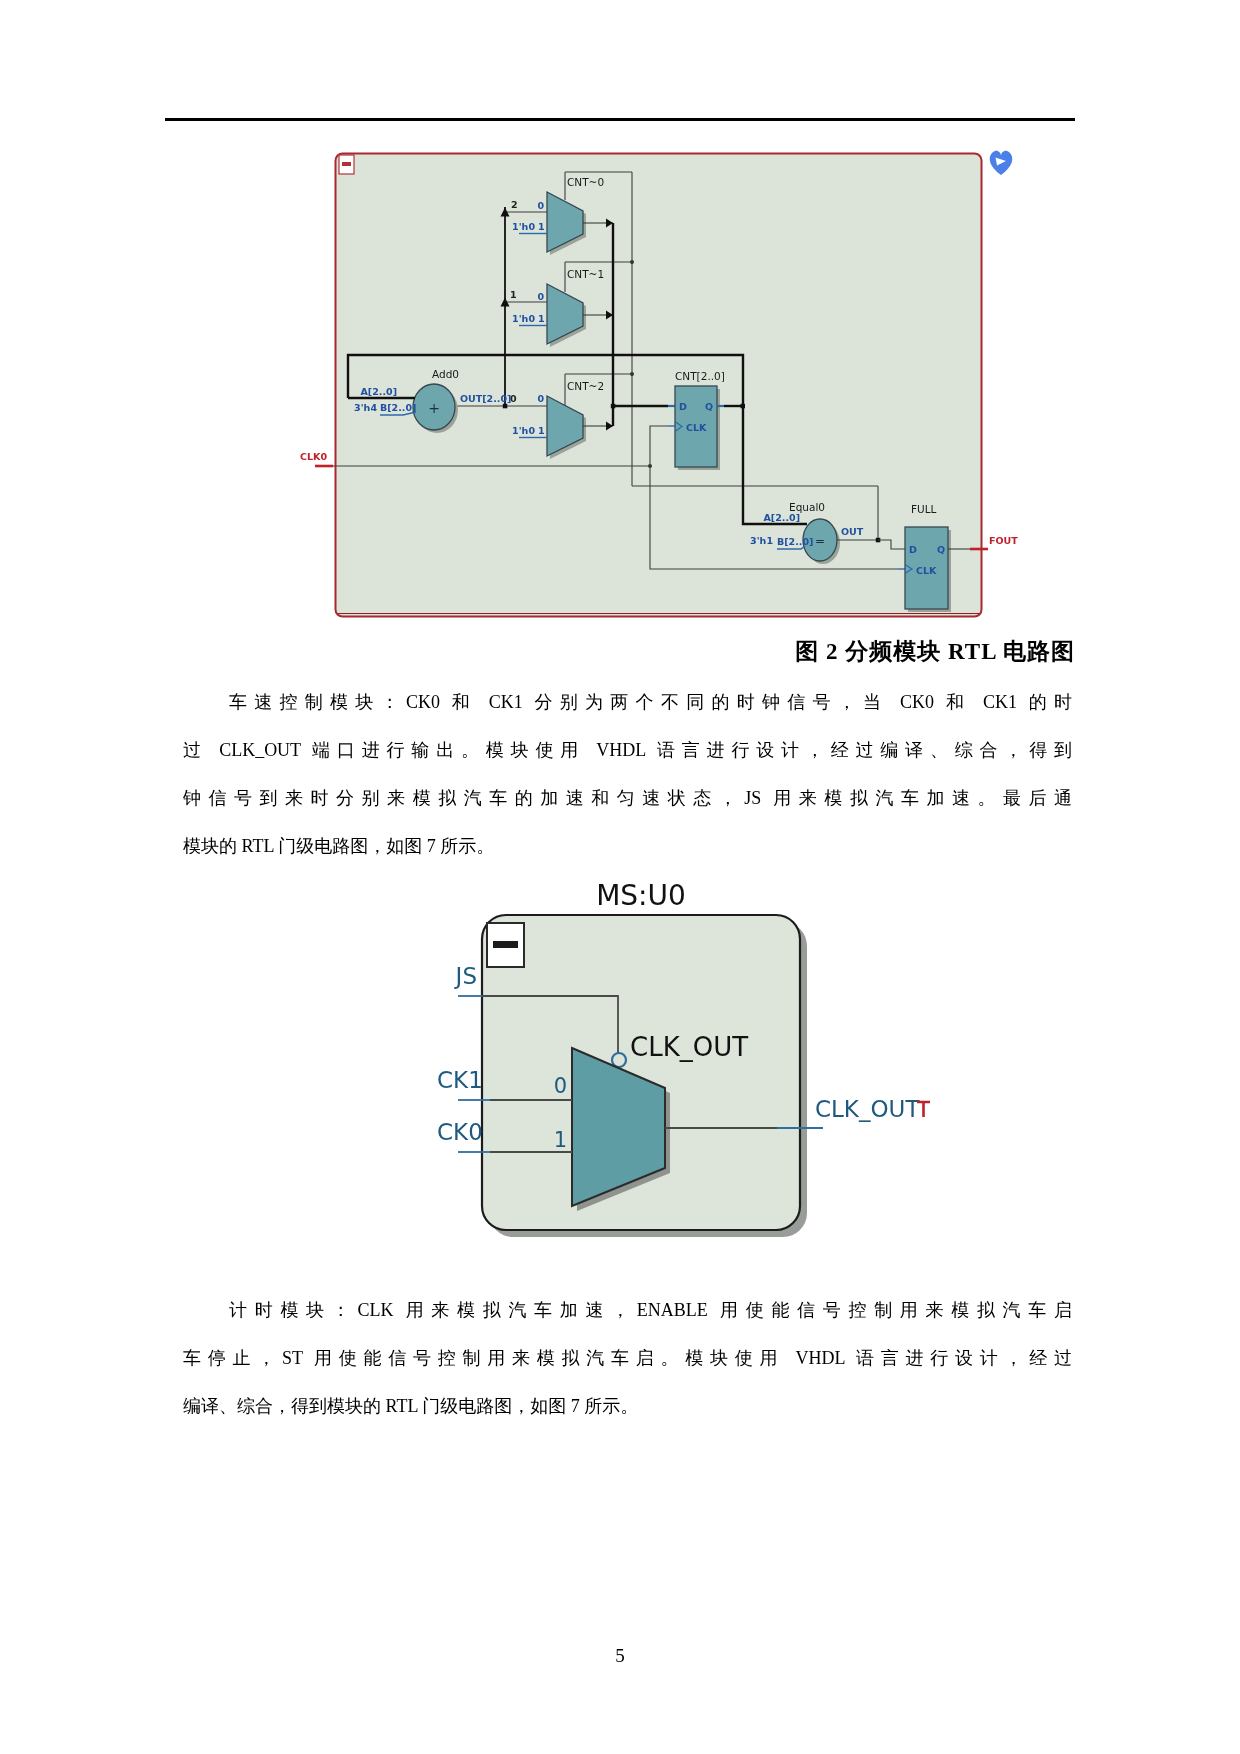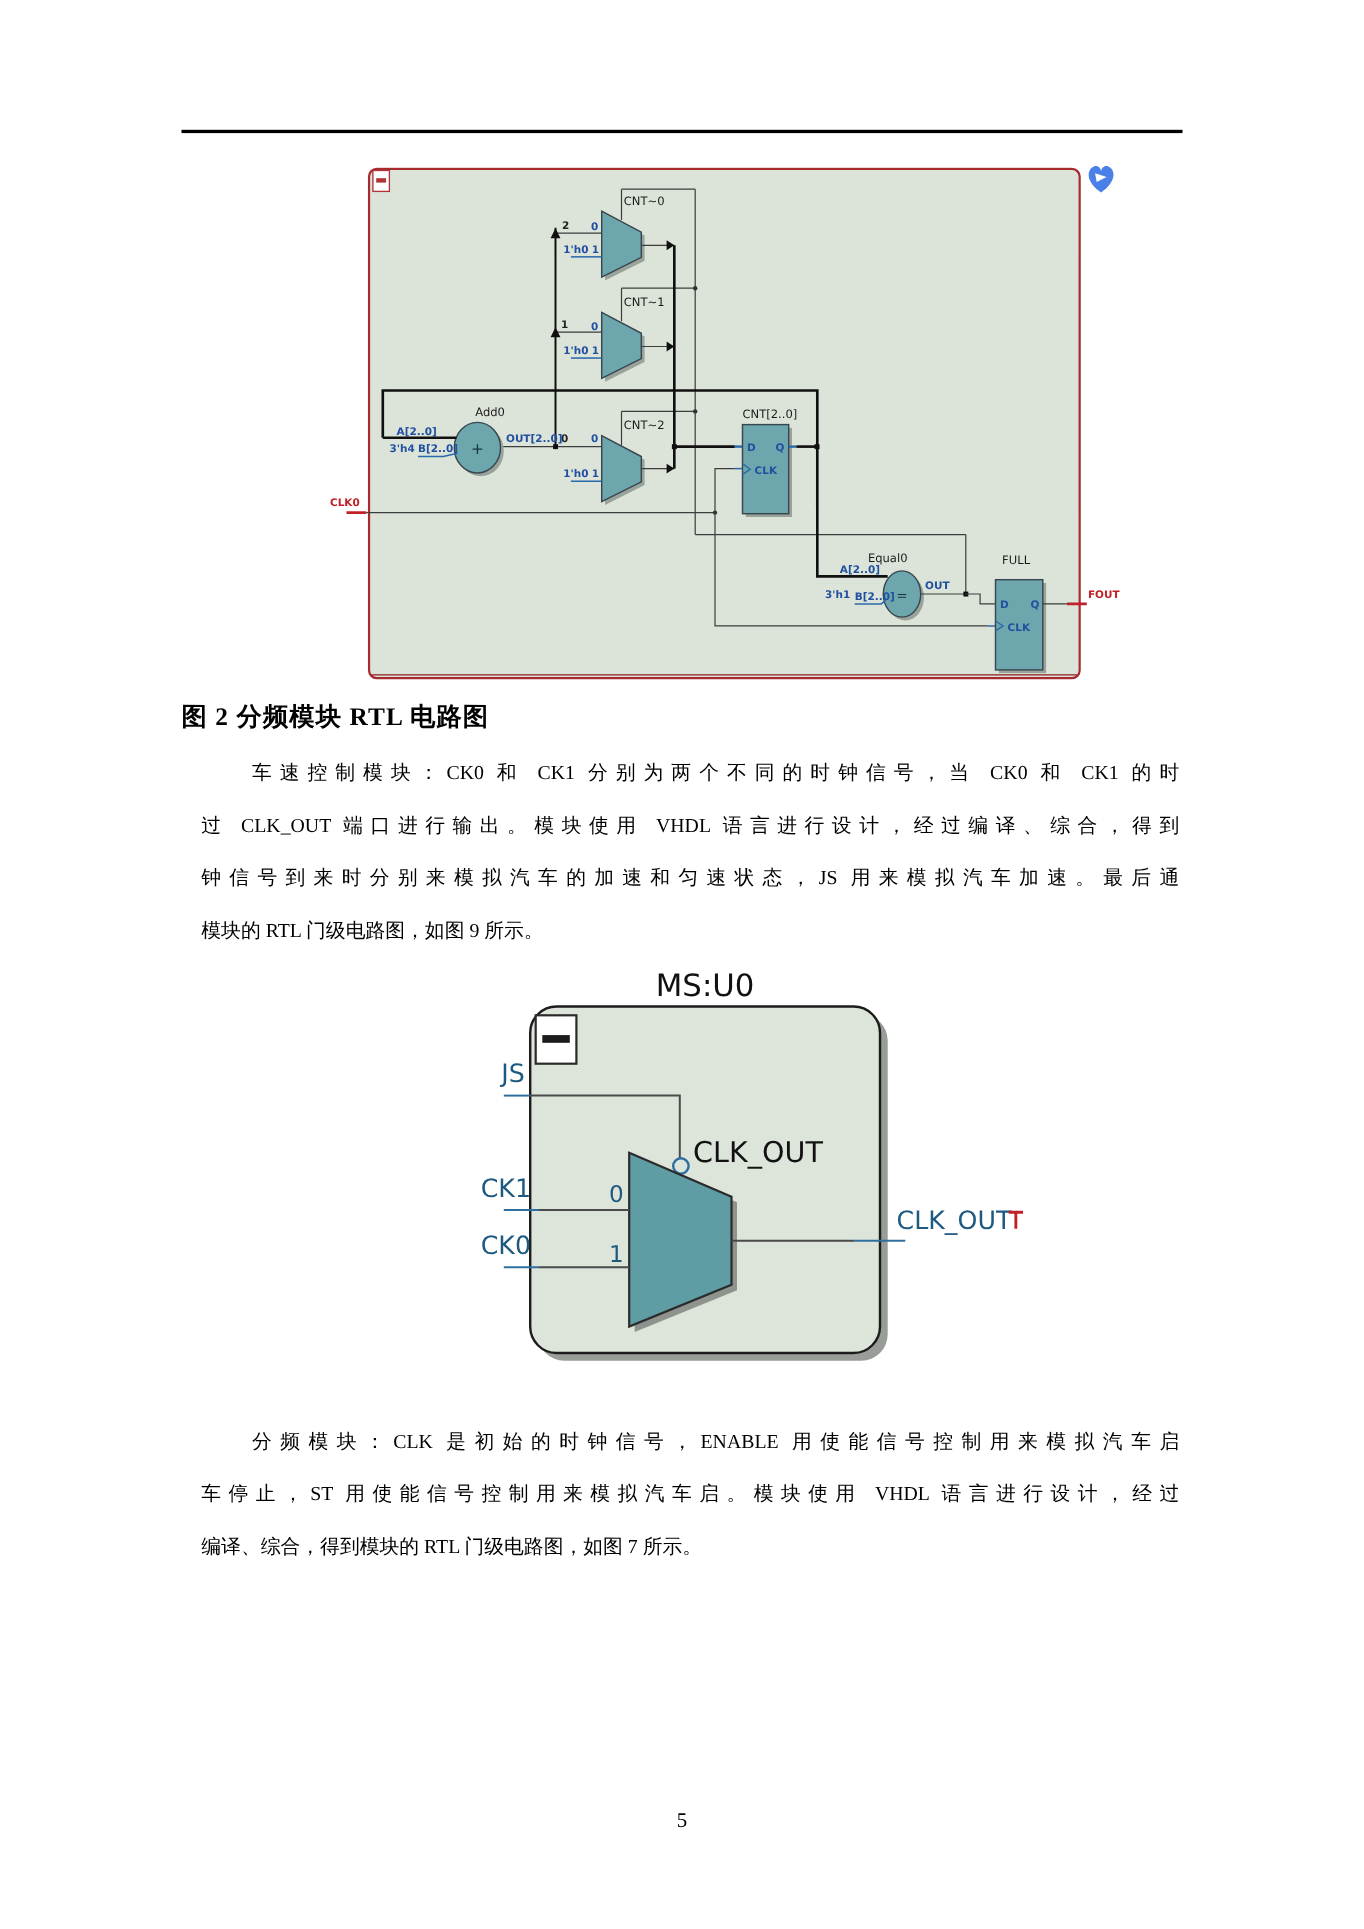--- a/index.html
+++ b/index.html
@@ -1,20 +1,20 @@
 <!DOCTYPE html>
 <html><head>
 <meta charset="utf-8">
 <style>
   html,body{margin:0;padding:0;background:#ffffff;}
   .page{position:relative;width:1240px;height:1754px;background:#fff;overflow:hidden;
         font-family:"Liberation Serif","DejaVu Serif",serif;color:#000;}
   .header-rule{position:absolute;left:165px;top:118px;width:910px;height:3px;background:#000;}
   .fig{position:absolute;}
-  .caption{position:absolute;left:165px;width:910px;text-align:left;
+  .caption{position:absolute;left:165px;width:910px;text-align:right;
            font-size:23px;font-weight:bold;letter-spacing:1px;}
   .para{position:absolute;left:183px;width:889px;font-size:18px;line-height:48px;}
   .line{text-align:justify;text-align-last:justify;white-space:nowrap0;}
   .line.last{text-align-last:left;}
   .line.indent{padding-left:46px;}
   .pageno{position:absolute;left:0;top:1645px;width:1240px;text-align:center;font-size:19px;}
   
   svg text{font-family:"DejaVu Sans","Liberation Sans",sans-serif;}
   .t-blue-b{fill:#2150a0;font-size:9.5px;font-weight:bold;}
   .t-blk{fill:#1a1a1a;font-size:10.5px;}
@@ -192,21 +192,21 @@
     <path d="M17,28 C5.5,20 3,10.5 8.5,5.5 C12.5,1.8 17,5 17,9 C17,5 21.5,1.8 25.5,5.5 C31,10.5 28.5,20 17,28 Z" fill="#4b80e8"></path>
     <polygon points="11.5,10.5 22,14 13,18.5" fill="#ffffff"></polygon>
   </svg>
 
   <div class="caption" style="top:636px;">图 2 分频模块 RTL 电路图</div>
 
   <div class="para" style="top:678px;">
     <div class="line indent">车速控制模块：CK0 和 CK1 分别为两个不同的时钟信号，当 CK0 和 CK1 的时</div>
     <div class="line">过 CLK_OUT 端口进行输出。模块使用 VHDL 语言进行设计，经过编译、综合，得到</div>
     <div class="line">钟信号到来时分别来模拟汽车的加速和匀速状态，JS 用来模拟汽车加速。最后通</div>
-    <div class="line last">模块的 RTL 门级电路图，如图 9 所示。</div>
+    <div class="line last">模块的 RTL 门级电路图，如图 7 所示。</div>
   </div>
 
   <svg class="fig" style="left:430px;top:872px;" width="580" height="368" viewBox="0 0 580 368">
 
     <text x="211" y="33" text-anchor="middle" class="f2-big" style="font-size:28px;">MS:U0</text>
 
     <rect x="59" y="50" width="318" height="315" rx="24" fill="#989d98"></rect>
     <rect x="52" y="43" width="318" height="315" rx="24" fill="#dde4da" stroke="#1c1c1c" stroke-width="2.2"></rect>
 
     <g>
@@ -233,20 +233,20 @@
     <path d="M60,280 H142" stroke="#4a4a4a" stroke-width="1.8" fill="none"></path>
 
     <path d="M235,256 H347" stroke="#4a4a4a" stroke-width="1.8" fill="none"></path>
     <path d="M347,256 H393" stroke="#2f6f9f" stroke-width="1.8" fill="none"></path>
     <text x="385" y="245" class="f2-port">CLK_OUT</text>
     <path d="M487,230 h13 M493.5,230 v15" stroke="#c02028" stroke-width="2.6" fill="none"></path>
   </svg>
 
 
   <div class="para" style="top:1286px;">
-    <div class="line indent">分频模块：CLK 是初始的时钟信号，ENABLE 用使能信号控制用来模拟汽车启</div>
+    <div class="line indent">计时模块：CLK 用来模拟汽车加速，ENABLE 用使能信号控制用来模拟汽车启</div>
     <div class="line">车停止，ST 用使能信号控制用来模拟汽车启。模块使用 VHDL 语言进行设计，经过</div>
     <div class="line last">编译、综合，得到模块的 RTL 门级电路图，如图 7 所示。</div>
   </div>
 
   <div class="pageno">5</div>
 
 </div>
 
 </body></html>

